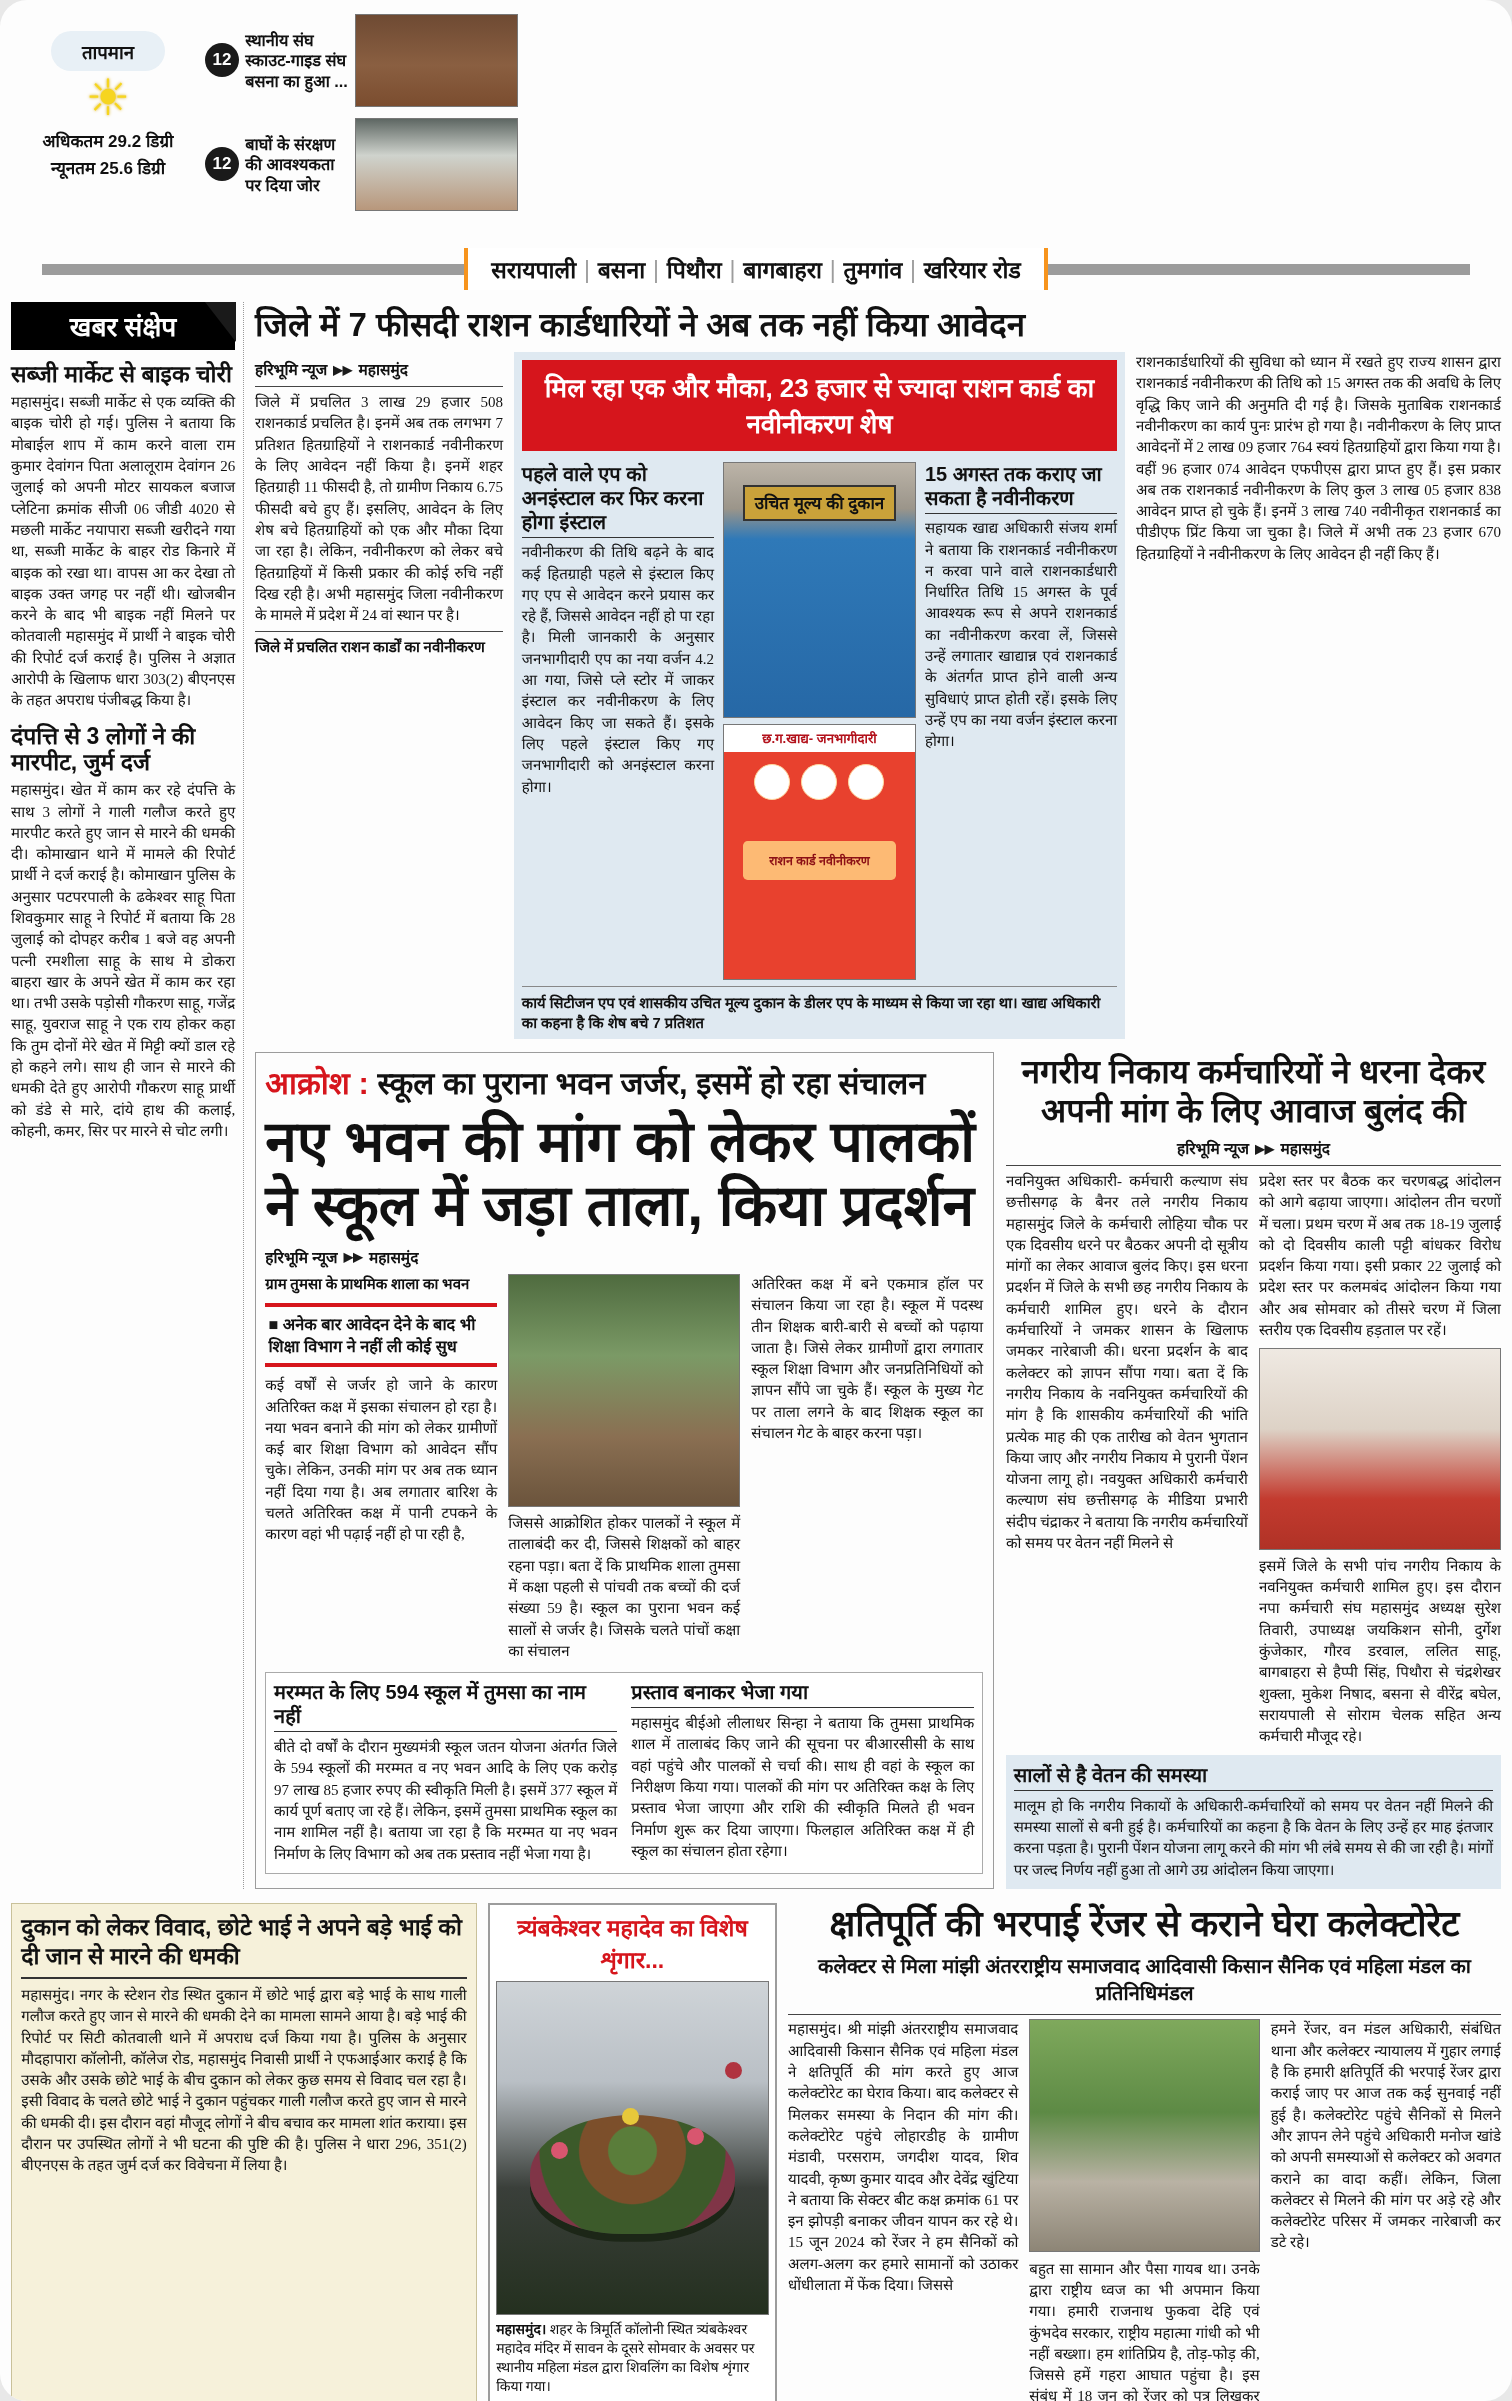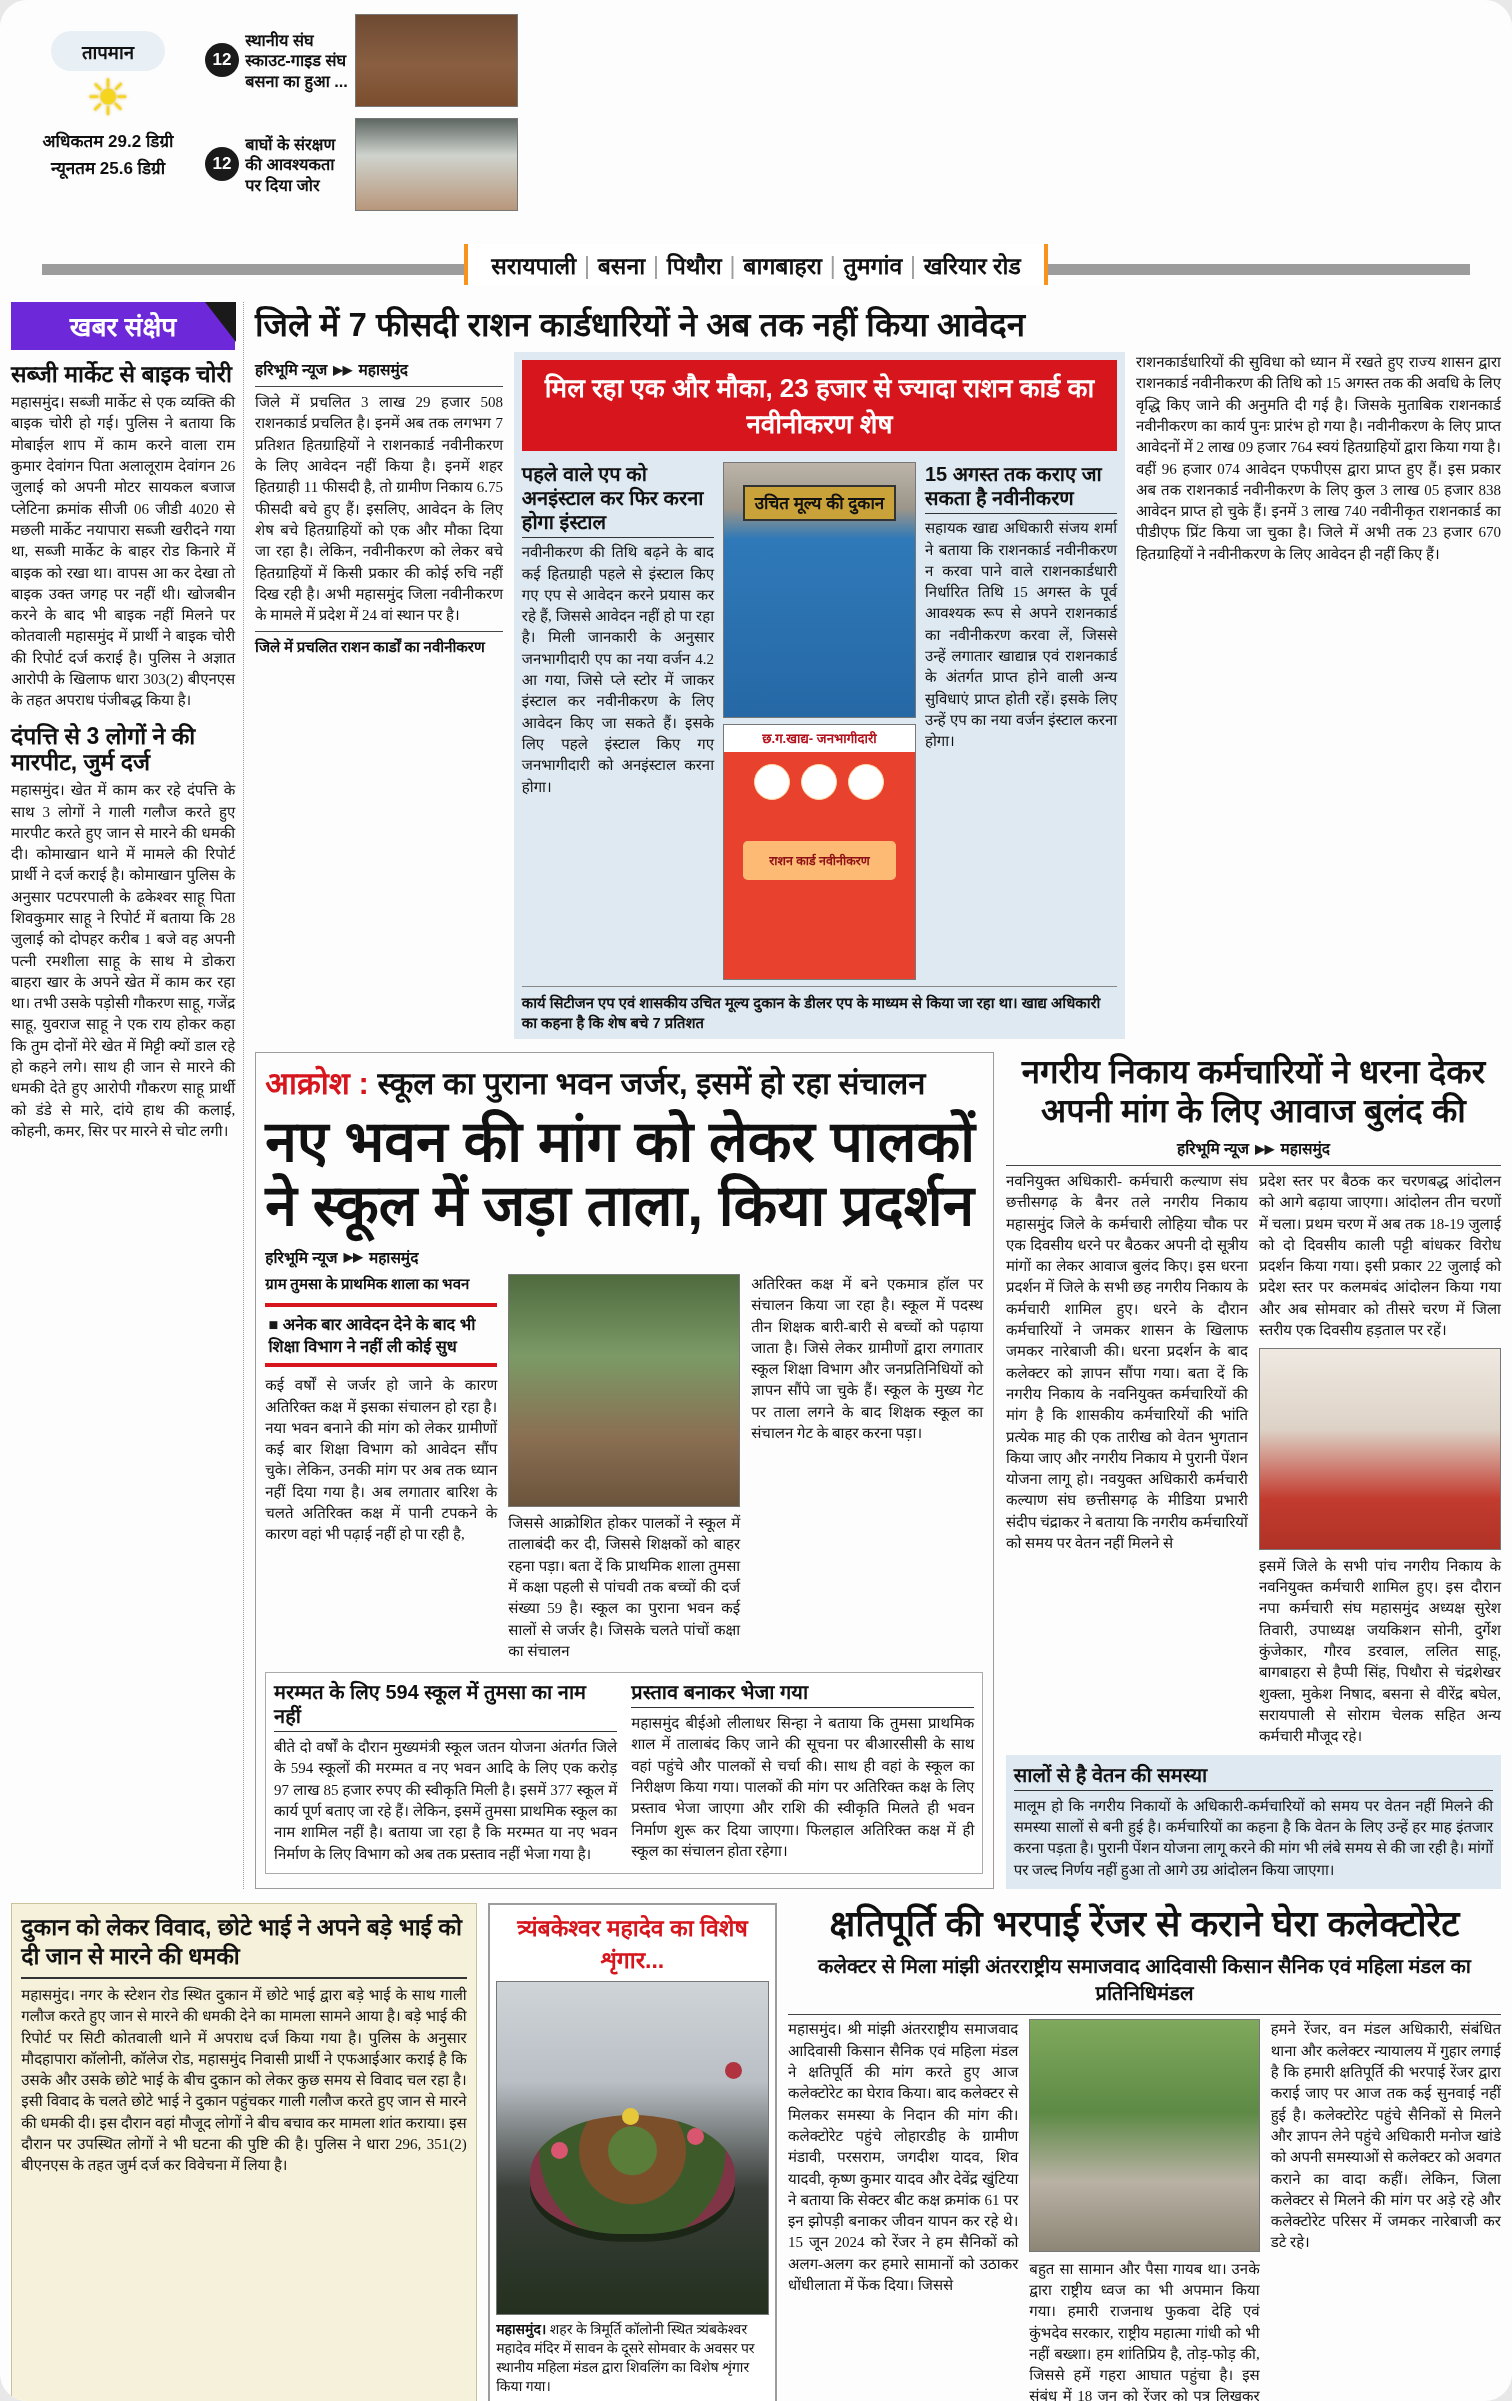--- a/index.html
+++ b/index.html
@@ -19,36 +19,36 @@
   .dateline { font-size:18.6px; font-weight:bold; margin-top:4.7px; }
   .teasers { width:334px; padding-top:6.2px; }
   .teaser { display:flex; align-items:center; margin-bottom:11px; }
   .page-circle { width:34px; height:34px; border-radius:50%; background:#1a1a1a; color:#fff; font-size:17px; font-weight:bold; display:flex; align-items:center; justify-content:center; flex:none; }
   .teaser-text { width:116px; font-size:16.3px; font-weight:bold; line-height:1.25; padding:0 6.2px; }
   .teaser-photo { width:163px; height:93px; border:0.8px solid #888; flex:none; }
   .ph-meeting { background:linear-gradient(180deg,#6e4a33 0%, #8a5f41 55%, #7b4d2f 100%); }
   .ph-class { background:linear-gradient(180deg,#5e6763 0%, #cfd3cd 40%, #b8977b 100%); }
 
   
-  .nav-strip { position:relative; height:50px; margin:3.1px 31px 7.8px; display:flex; align-items:flex-start; }
+  .nav-strip { position:relative; height:50px; margin:3.1px 31px 7.8px; display:flex; align-items:center; }
   .nav-bar { position:absolute; left:0; right:0; top:20px; height:11px; background:#9c9c9c; }
   .nav-box { position:relative; margin:0 auto; background:#fff; border-left:4.7px solid #f7941d; border-right:4.7px solid #f7941d; padding:4.7px 23px; font-size:23px; font-weight:900; }
   .nav-box span.sep { color:#9c9c9c; font-weight:400; padding:0 7.8px; }
 
   
   .byline { font-size:15.5px; font-weight:bold; display:flex; align-items:center; gap:6.2px; margin:6.2px 0; }
   .byline .arrows { color:#1a1a1a; font-size:12.4px; }
   .rule { border-top:1.6px solid #444; margin:4.7px 0; }
   .body-text { font-size:15px; line-height:1.42; text-align:justify; font-family:"Liberation Serif", serif; }
   .photo { border:0.8px solid #777; }
 
   
   .top-section { display:flex; gap:11px; }
   .briefs { width:233px; flex:none; border-right:0.8px dotted #999; padding-right:7.8px; }
-  .briefs-header { background:#6d28d9; color:#fff; font-size:26.4px; font-weight:900; text-align:center; padding:6.2px 0; position:relative; }
+  .briefs-header { background:#000000; color:#fff; font-size:26.4px; font-weight:900; text-align:center; padding:6.2px 0; position:relative; }
   .briefs-header:after { content:""; position:absolute; right:-0.8px; top:0; border-top:40px solid #1a1a1a; border-left:31px solid transparent; }
   .brief-title { font-size:23px; font-weight:900; line-height:1.15; margin:11px 0 4.7px; }
   .main-area { flex:1; }
   .lead-headline { font-size:33px; font-weight:900; line-height:1.15; margin:4.7px 0 7.8px; }
   .lead-grid { display:flex; gap:11px; }
   .lead-col-intro { width:248px; flex:none; }
   .lead-center { flex:1; background:#dfe9f1; padding:7.8px; }
   .red-band { background:#d6151c; color:#fff; font-size:26px; font-weight:900; text-align:center; padding:9.3px 6.2px; margin-bottom:11px; }
   .lead-center-grid { display:flex; gap:9.3px; }
   .lead-center-grid > div { flex:1; }

